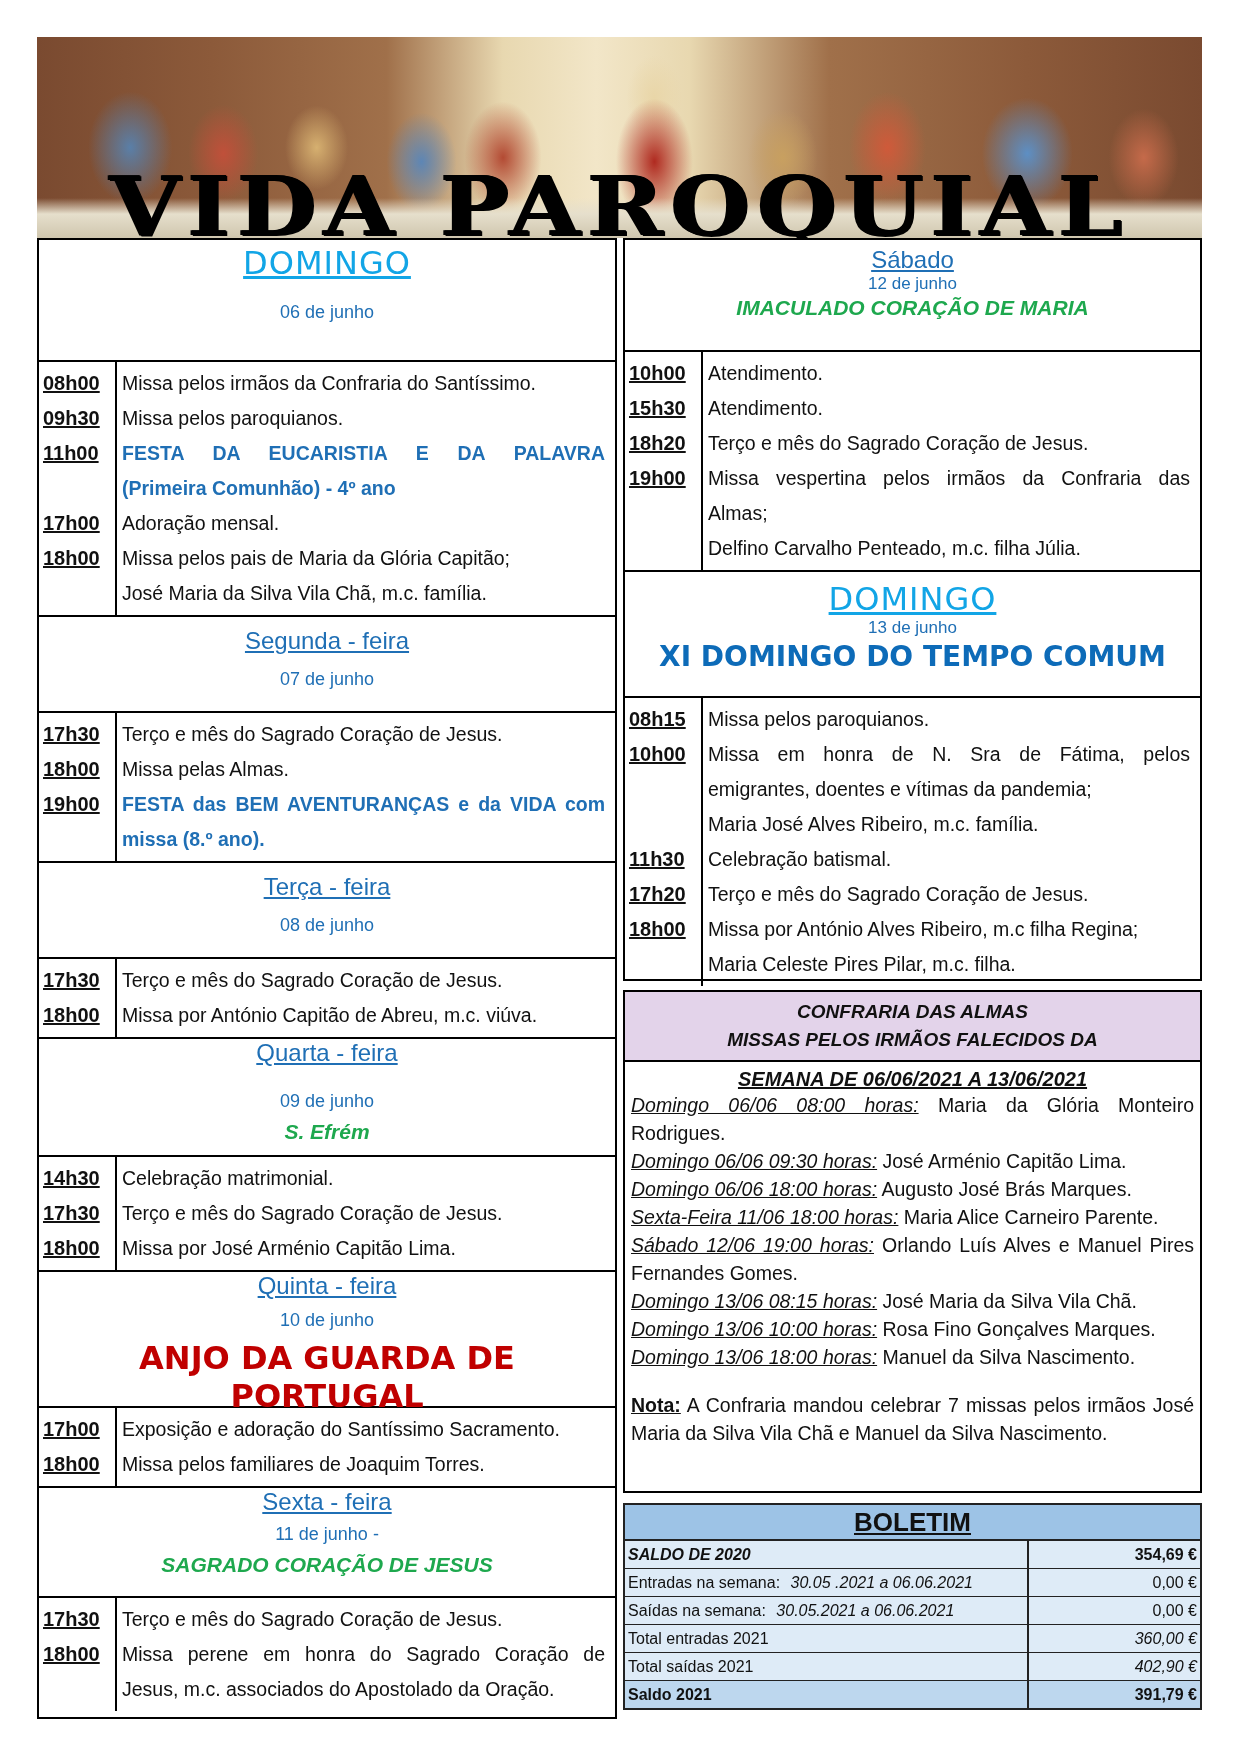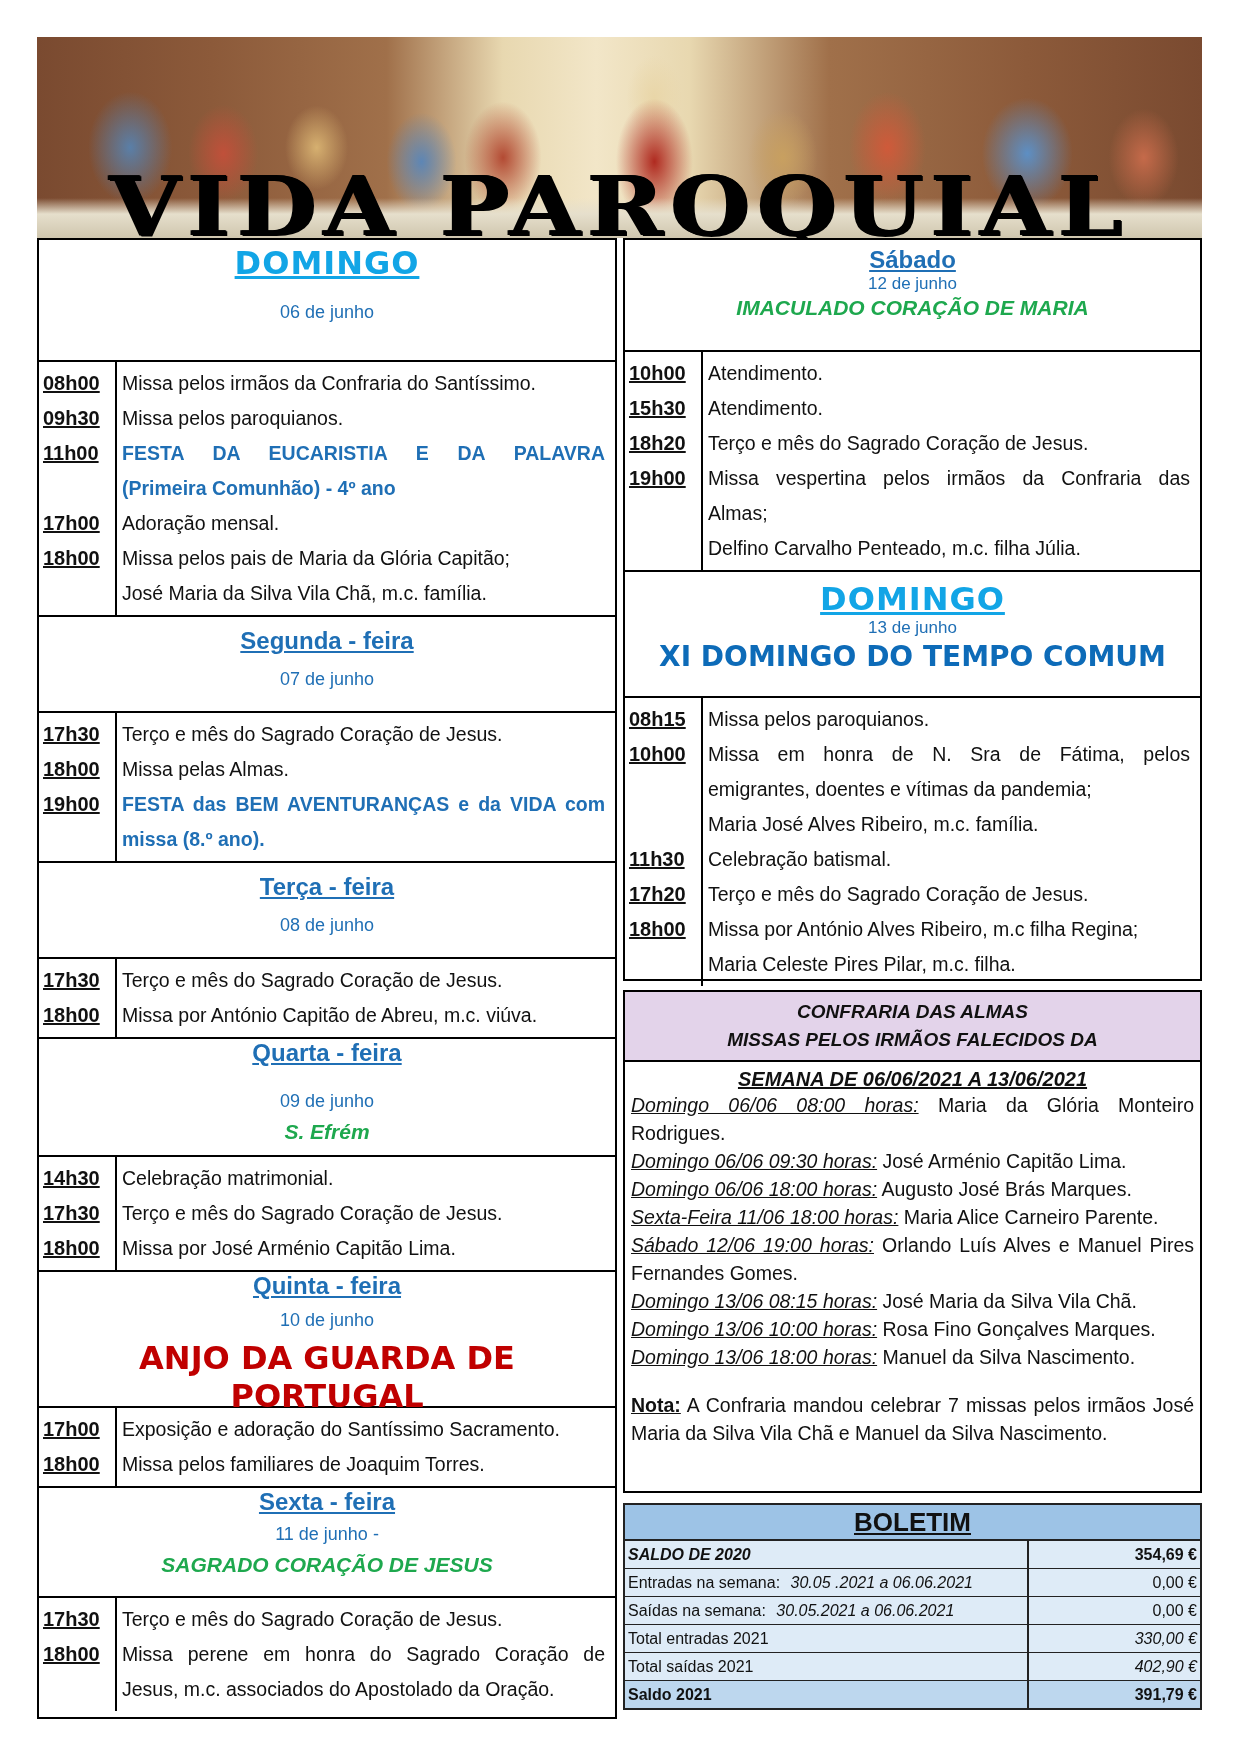--- a/index.html
+++ b/index.html
@@ -23,21 +23,21 @@
   .header .table-cloth { position:absolute; left:0; right:0; bottom:0; height:40px;
     background:linear-gradient(180deg, rgba(240,235,220,0.0) 0%, #e6dfcc 40%, #cfc6ae 100%); }
   .header .title { position:absolute; left:0; right:0; bottom:-16px; text-align:center;
     font-family:"DejaVu Serif", "Liberation Serif", serif; font-weight:900; font-size:82px;
     letter-spacing:6px; color:#000; transform:scaleX(1.12); transform-origin:center;
     text-shadow: 1px 1px 0 #000, -1px 0 0 #000; }
 
   .box { position:absolute; border:2px solid #000; box-sizing:border-box; background:#fff; }
   .sec-head { border-bottom:2px solid #000; text-align:center; box-sizing:border-box; }
   .sec-head.top-border { border-top:2px solid #000; }
-  .day { font-family:"Liberation Sans", sans-serif; font-weight:bold; color:#1f6fb5;
+  .day { font-family:"Liberation Sans", sans-serif; font-weight:normal; color:#1f6fb5;
          text-decoration:underline; font-size:24px; }
   .day.big { font-family:"DejaVu Sans", sans-serif; color:#12a5e6; font-size:32px; letter-spacing:1px; }
   .date { font-family:"Liberation Sans", sans-serif; color:#1f6fb5; font-size:18px; }
   .feast-blue { font-family:"DejaVu Sans", sans-serif; font-weight:bold; color:#0d6bb8; font-size:28px; }
   .feast-red { font-family:"DejaVu Sans", sans-serif; font-weight:bold; color:#c00000; font-size:32px; }
   .feast-green { font-family:"Liberation Sans", sans-serif; font-style:italic; font-weight:bold; color:#1ea84e; font-size:21px; }
 
   .sched { display:grid; grid-template-columns:78px 1fr; }
   .times { border-right:2px solid #000; padding:4px 9px 4px 4px; }
   .items { padding:4px 10px 4px 5px; }
@@ -273,21 +273,21 @@
         <tr>
           <td><span>Entradas na semana:</span>  <span class="it" style="margin-left: 6px;">30.05 .2021  a 06.06.2021</span></td>
           <td class="v">0,00 €</td>
         </tr>
         <tr>
           <td><span>Saídas na semana:</span>  <span class="it" style="margin-left: 6px;">30.05.2021 a 06.06.2021</span></td>
           <td class="v">0,00 €</td>
         </tr>
         <tr>
           <td><span>Total entradas 2021</span></td>
-          <td class="v" style="font-style: italic;">330,00 €</td>
+          <td class="v" style="font-style: italic;">360,00 €</td>
         </tr>
         <tr>
           <td><span>Total saídas 2021</span></td>
           <td class="v" style="font-style: italic;">402,90 €</td>
         </tr>
         <tr class="strong last">
           <td><span>Saldo 2021</span></td>
           <td class="v">391,79 €</td>
         </tr>
       </tbody>

